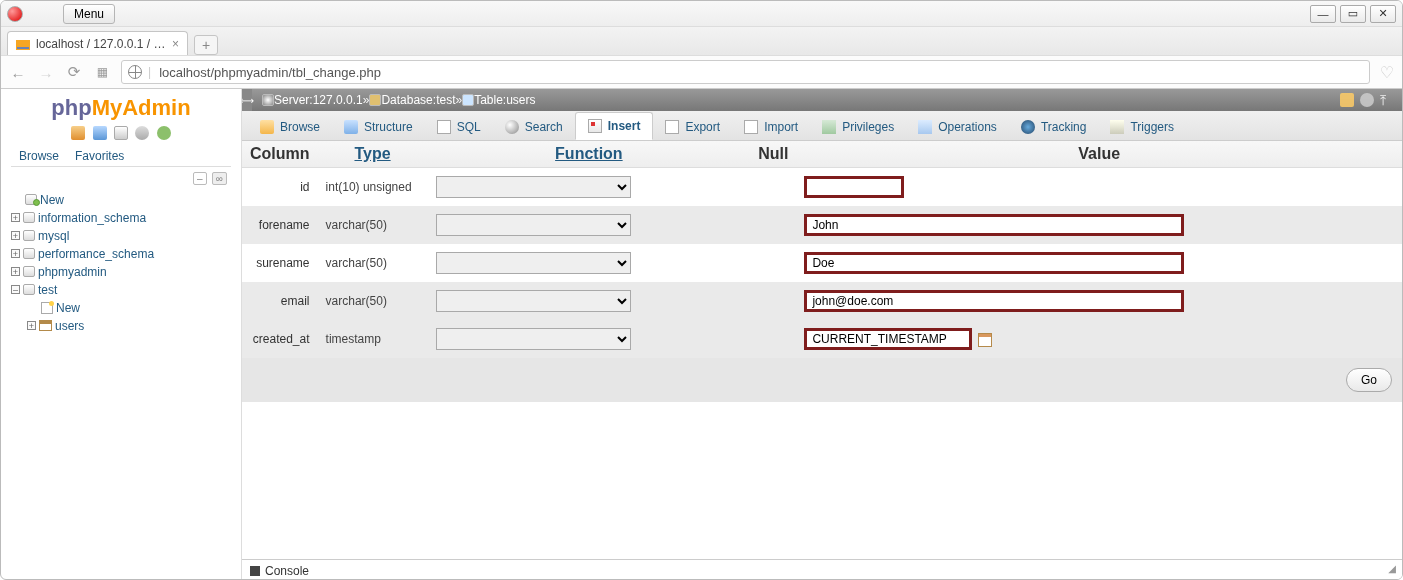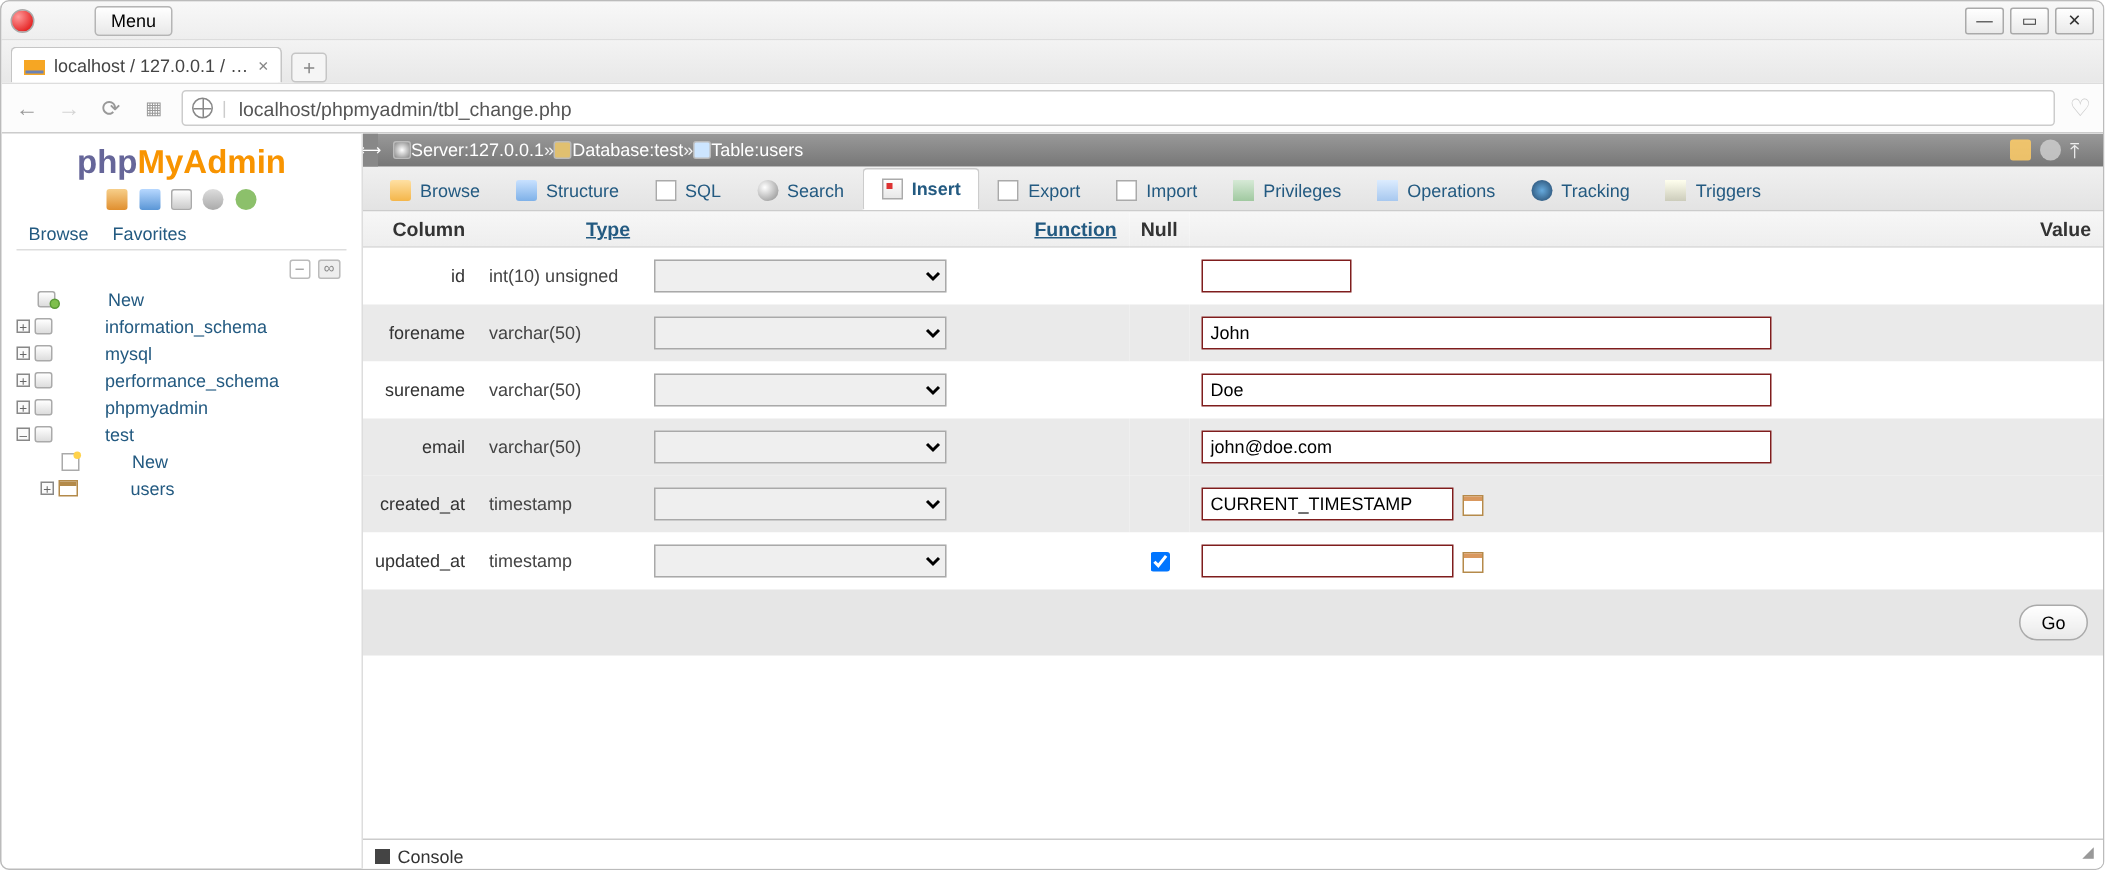--- a/index.html
+++ b/index.html
@@ -46,21 +46,21 @@
   .ic-ref{background:#8cc06b;border-radius:50%;}
   .sb-tabs{ display:flex; border-bottom:1px solid #ddd; margin:0 6px;}
   .sb-tab{ padding:3px 8px; color:#235a81; cursor:pointer;}
   .sb-collapse{ text-align:right; padding:4px 10px 2px; color:#888;}
   .sb-collapse span{border:1px solid #bbb;border-radius:2px;padding:0 3px;font-size:10px;margin-left:2px;}
   .tree{ margin:4px 2px; }
   .tree-row{ display:flex; align-items:center; padding:2px 0 2px 4px; gap:3px;}
   .ticon{width:9px;height:9px;border:1px solid #888;font-size:9px;line-height:8px;text-align:center;color:#666;background:#fafafa;}
   .dbicon{width:12px;height:11px;background:linear-gradient(#fff,#ddd);border:1px solid #aaa;border-radius:2px;}
   .dbicon.green:after{content:"";display:block;width:5px;height:5px;background:#7fbf4d;border-radius:50%;margin:4px 0 0 7px;border:1px solid #5a9a36;}
-  .tnode{color:#235a81;margin-left:32px;}
+  .tnode{color:#235a81;}
   .tree .indent1{padding-left:20px;}
   .tblicon{width:13px;height:11px;background:#fff;border:1px solid #b38a4a;position:relative;}
   .tblicon:before{content:"";position:absolute;top:0;left:0;right:0;height:3px;background:#b38a4a;}
   .newicon{width:12px;height:12px;background:#fff;border:1px solid #aaa;position:relative;}
   .newicon:after{content:"";position:absolute;right:-2px;top:-2px;width:5px;height:5px;background:#ffd24a;border-radius:50%;}
 
   
   .main { flex:1; display:flex; flex-direction:column; border-left:1px solid #ddd; position:relative; background:#fff;}
   .mainwrap{flex:1; overflow-y:auto; position:relative;}
   .mainwrap::-webkit-scrollbar{width:14px;}
@@ -91,30 +91,30 @@
   .ti-insert:after{content:"";position:absolute;left:2px;top:2px;width:4px;height:4px;background:#d33;}
   .ti-export{background:#fff;border:1px solid #aaa;}
   .ti-import{background:#fff;border:1px solid #aaa;}
   .ti-priv{background:linear-gradient(#d6e9d6,#a0c9a0);}
   .ti-ops{background:linear-gradient(#dcecff,#a7c8ef);}
   .ti-track{background:radial-gradient(circle,#6ad,#246);border-radius:50%;}
   .ti-trig{background:linear-gradient(#ffe,#ccb);}
 
   
   .formtbl{ width:100%; border-collapse:collapse;}
-  .formtbl th{ text-align:right; font-weight:bold; padding:4px 8px; font-size:13px; background:linear-gradient(#f7f7f7,#eee); border-bottom:1px solid #ddd;}
+  .formtbl th{ text-align:center; font-weight:bold; padding:4px 8px; font-size:16px; background:linear-gradient(#f7f7f7,#eee); border-bottom:1px solid #ddd;}
   .formtbl th.link{color:#235a81; text-decoration:underline; cursor:pointer;}
   .formtbl td{ padding:8px; vertical-align:middle; font-size:12px;}
   .formtbl tr.alt td{ background:#eaeaea;}
   .formtbl tr.reg td{ background:#fff;}
   .col-c{ width:70px; text-align:right; color:#333;}
   .col-t{ width:110px; color:#444;}
   .col-f select{ width:195px; height:22px; border:1px solid #a9a9a9;}
   .col-n{ width:34px; text-align:center;}
-  .col-v .txt{ height:22px; border:1px solid #7f1d1d; padding:0 5px; font-size:12px;}
+  .col-v .txt{ height:22px; border:3px solid #7f1d1d; padding:0 5px; font-size:12px;}
   .wshort{width:100px;} .wlong{width:380px;} .wmed{width:168px;}
   .cal{width:14px;height:14px;display:inline-block;background:#fff;border:1px solid #b58a4a;vertical-align:middle;margin-left:6px;position:relative;}
   .cal:before{content:"";position:absolute;top:0;left:0;right:0;height:3px;background:#d9985e;}
   .gobar{ background:#e6e6e6; padding:10px; text-align:right;}
   .gobtn{ background:linear-gradient(#fff,#e9e9e9); border:1px solid #aaa; border-radius:12px; padding:4px 14px; font-size:12px;}
 
   
   .console{ height:22px; border-top:1px solid #ccc; background:#fff; display:flex; align-items:center; padding:0 8px; gap:5px; font-size:12px;}
   .console .sq{width:10px;height:10px;background:#444;}
   .outer-scroll{position:absolute;right:2px;bottom:2px;width:16px;height:16px;color:#999;font-size:10px;text-align:center;line-height:16px;}
@@ -332,27 +332,20 @@
                 <td class="col-n"></td>
                 <td class="col-v"><input class="txt wlong" value="john@doe.com" style=""></td>
               </tr>
               <tr class="alt">
                 <td class="col-c">created_at</td>
                 <td class="col-t">timestamp</td>
                 <td class="col-f"><select><option></option></select></td>
                 <td class="col-n"></td>
                 <td class="col-v"><input class="txt wmed" value="CURRENT_TIMESTAMP" style=""><span class="cal"></span></td>
               </tr>
-              <tr class="reg">
-                <td class="col-c">updated_at</td>
-                <td class="col-t">timestamp</td>
-                <td class="col-f"><select><option></option></select></td>
-                <td class="col-n"><input type="checkbox" checked="" style=""></td>
-                <td class="col-v"><input class="txt wmed" value="" style=""><span class="cal"></span></td>
-              </tr>
             </tbody>
       </table>
 
       <div class="gobar">
         <button class="gobtn">Go</button>
       </div>
       <div style="height:20px"></div>
       </div>
 
       <div class="console">

